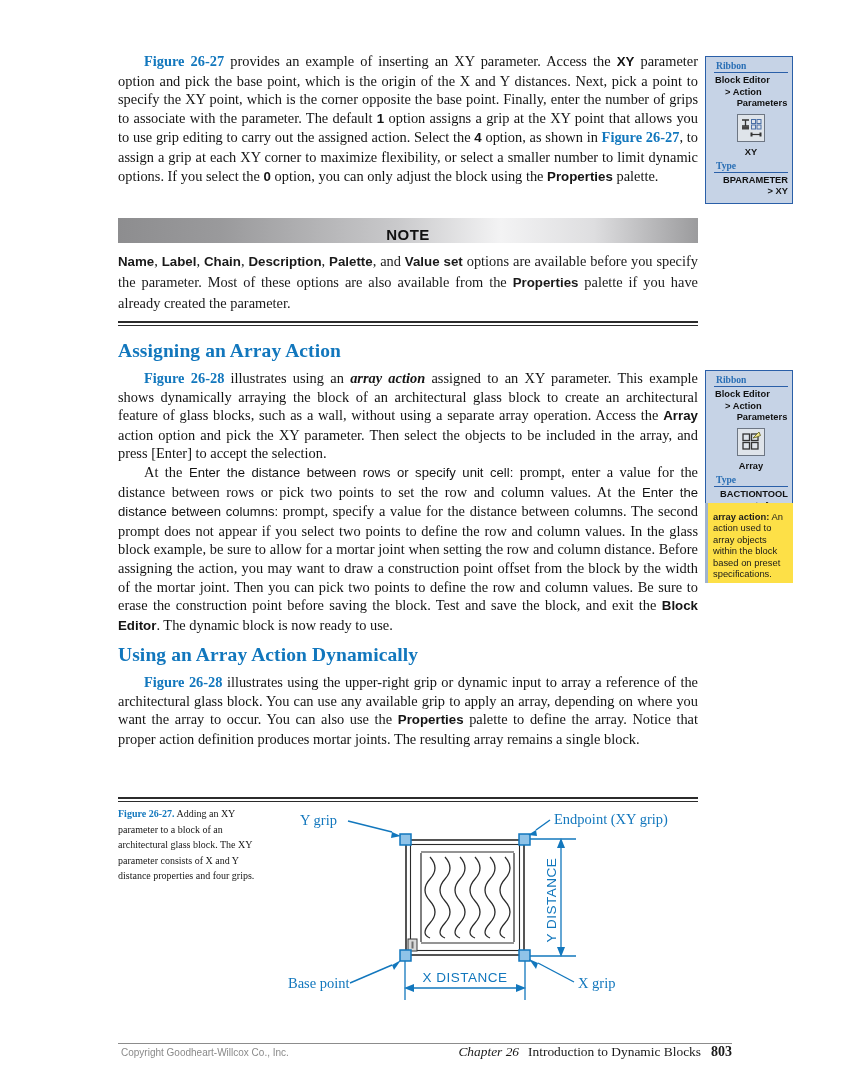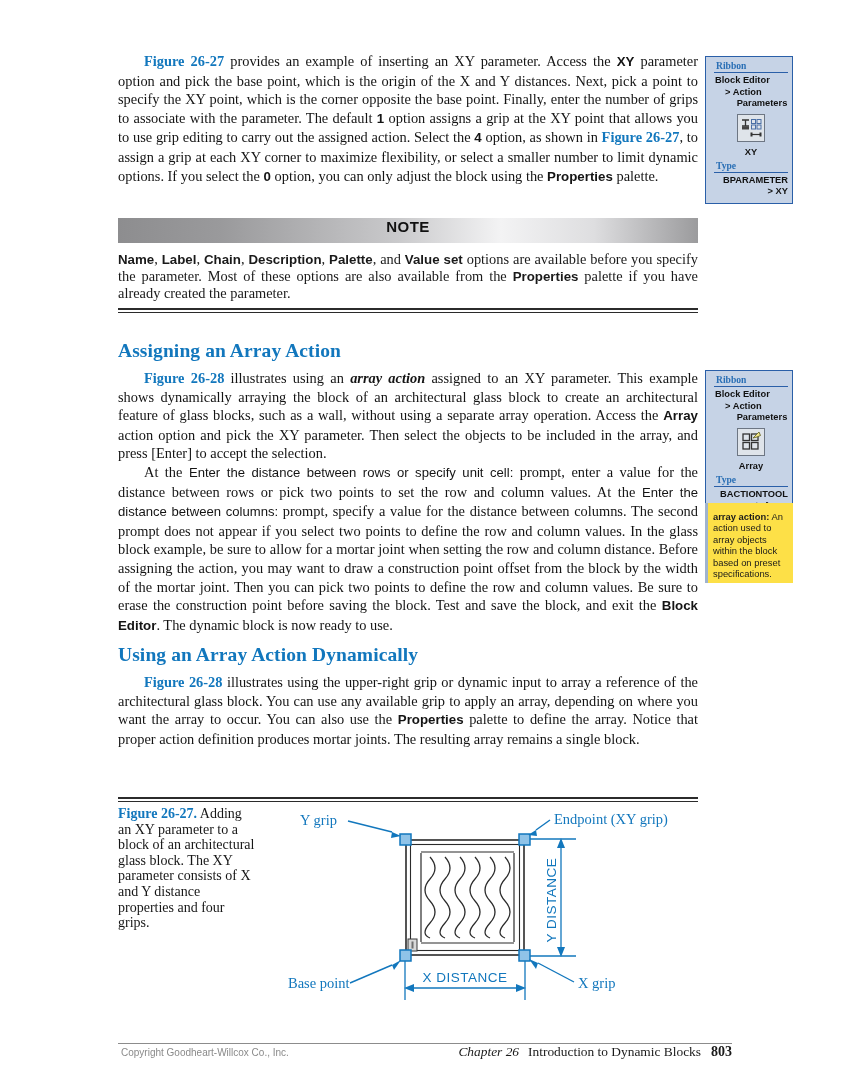--- a/index.html
+++ b/index.html
@@ -52,34 +52,34 @@
   .note-wrap {
     position: absolute;
     left: 118px;
     top: 218px;
     width: 580px;
   }
   .note-bar {
     height: 25px;
     background: linear-gradient(to right, #8d8d8f 0%, #9a9a9c 18%, #c9c9cb 48%, #f3f3f4 66%, #dedee0 82%, #9b9b9d 100%);
     display: flex;
-    align-items: flex-start;
+    align-items: flex-end;
     justify-content: center;
   }
   .note-bar span {
     font-family: "Liberation Sans", sans-serif;
     font-weight: bold;
     font-size: 15px;
     letter-spacing: .4px;
     color: #111;
   }
   .note-body {
     margin-top: 8px;
     font-size: 14.4px;
-    line-height: 16px;
+    line-height: 21px;
     text-align: justify;
   }
   .note-rule {
     margin-top: 7px;
     border-top: 2.4px solid #2b2b2b;
     border-bottom: 0.9px solid #2b2b2b;
     height: 2px;
   }
 
   
@@ -175,21 +175,21 @@
     border-top: 2.4px solid #2b2b2b;
     border-bottom: 1px solid #2b2b2b;
     height: 2px;
   }
   .fig-caption {
     position: absolute;
     left: 118px;
     top: 806px;
     width: 140px;
     font-family: "Liberation Serif", serif;
-    font-size: 14px;
+    font-size: 10px;
     line-height: 15.6px;
     color: #161616;
   }
   .fig-caption .cap-head { color: #1277bd; font-weight: bold; }
 
   .fig-art {
     position: absolute;
     left: 288px;
     top: 800px;
     width: 410px;

